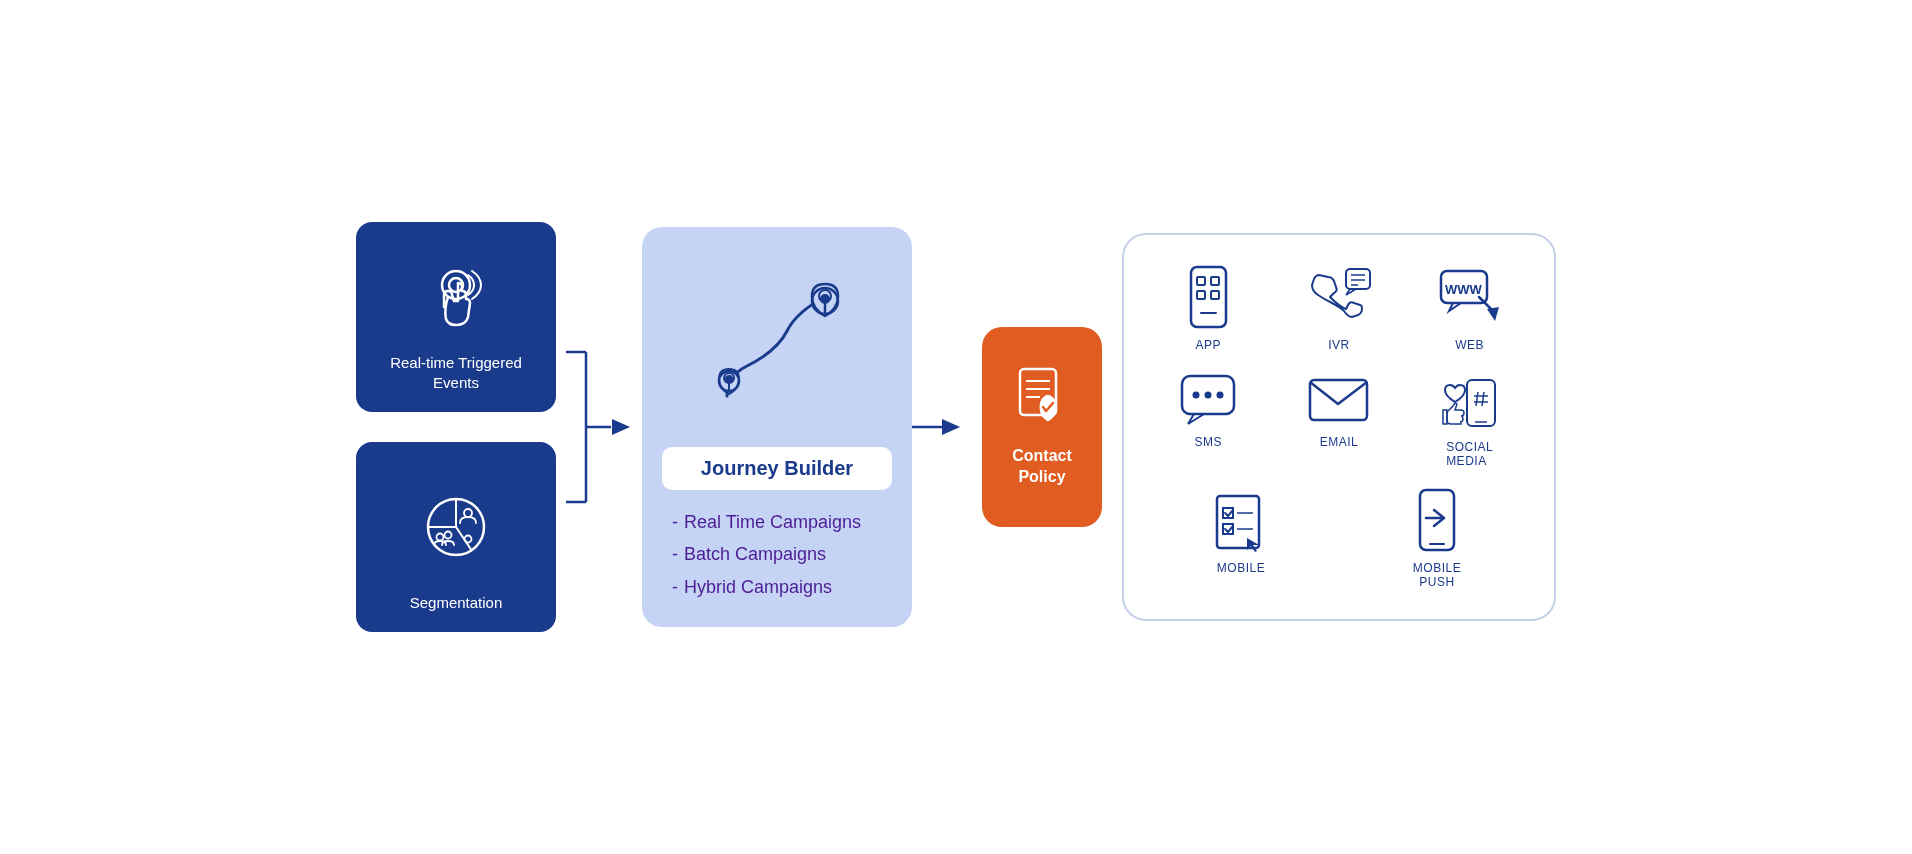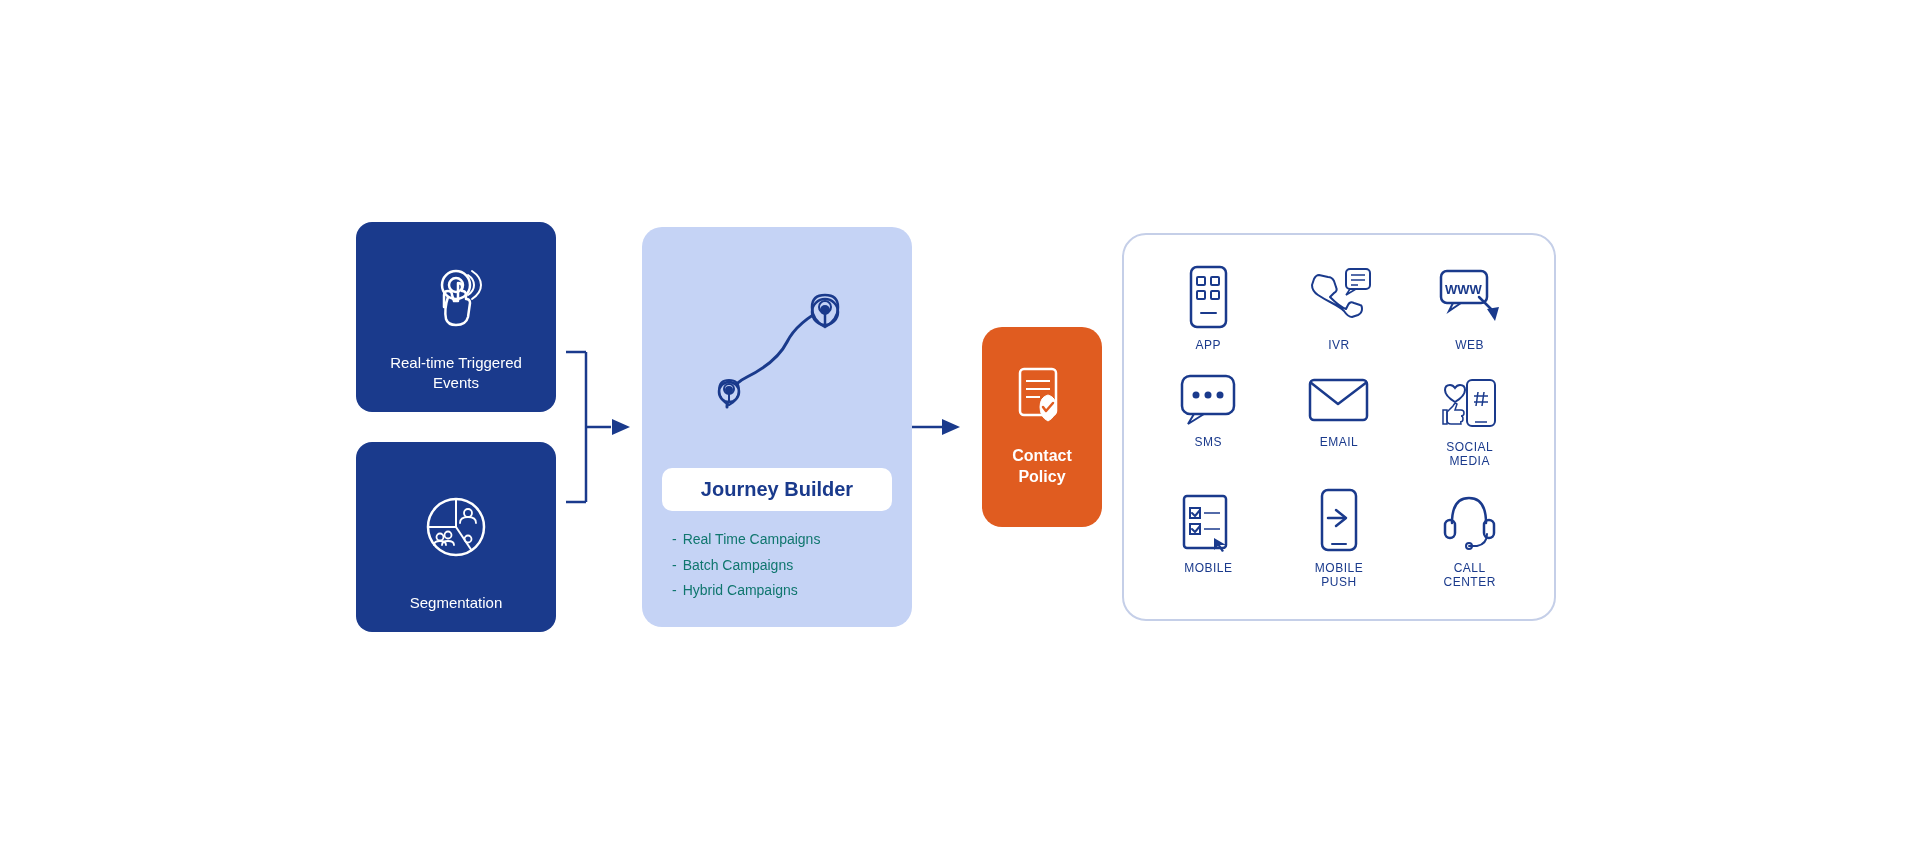--- a/index.html
+++ b/index.html
@@ -82,22 +82,22 @@
       text-align: center;
       width: 100%;
     }
     .journey-list {
       list-style: none;
       padding: 0;
       width: 100%;
       padding-left: 10px;
     }
     .journey-list li {
-      color: #0f766e;
-      font-size: 14px;
+      color: #4c1d95;
+      font-size: 18px;
       line-height: 1.8;
       display: flex;
       align-items: flex-start;
       gap: 6px;
     }
     .journey-list li::before {
       content: '-';
       flex-shrink: 0;
     }
 
@@ -357,21 +357,21 @@
 
             <path d="M6 38 L6 52 L10 52 L10 38 Z" stroke="#1a3a8c" stroke-width="1.5" fill="none"></path>
             <path d="M10 40 Q14 36 16 34 Q18 30 20 32 L18 38 L24 38 Q27 38 27 41 Q27 44 24 44 Q26 44 26 47 Q26 50 23 50 Q24 50 24 52 L14 52 Q10 52 10 48 Z" stroke="#1a3a8c" stroke-width="1.5" fill="none"></path>
 
             <line x1="37" y1="24" x2="51" y2="24" stroke="#1a3a8c" stroke-width="1.5"></line>
             <line x1="37" y1="30" x2="51" y2="30" stroke="#1a3a8c" stroke-width="1.5"></line>
             <line x1="41" y1="20" x2="39" y2="34" stroke="#1a3a8c" stroke-width="1.5"></line>
             <line x1="47" y1="20" x2="45" y2="34" stroke="#1a3a8c" stroke-width="1.5"></line>
           </svg>
         </div>
-        <div class="ch-label" style="white-space:pre-line;text-align:center;">SOCIAL
+        <div class="ch-label" style="white-space:pre-line;text-align:left;">SOCIAL
 MEDIA</div>
       </div>
     </div>
 
     <div class="channels-row">
       <div class="channel-item">
         <div class="channel-icon">
           <svg width="60" height="65" viewBox="0 0 60 65" fill="none" xmlns="http://www.w3.org/2000/svg">
 
             <rect x="6" y="8" width="42" height="52" rx="3" stroke="#1a3a8c" stroke-width="2.5" fill="none"></rect>
@@ -395,33 +395,16 @@
             <rect x="8" y="2" width="34" height="60" rx="6" stroke="#1a3a8c" stroke-width="2.5" fill="none"></rect>
             <line x1="18" y1="56" x2="32" y2="56" stroke="#1a3a8c" stroke-width="2" stroke-linecap="round"></line>
 
             <line x1="14" y1="30" x2="30" y2="30" stroke="#1a3a8c" stroke-width="2.5" stroke-linecap="round"></line>
             <polyline points="22,22 32,30 22,38" stroke="#1a3a8c" stroke-width="2.5" fill="none" stroke-linecap="round" stroke-linejoin="round"></polyline>
           </svg>
         </div>
         <div class="ch-label" style="white-space:pre-line;text-align:center;">MOBILE
 PUSH</div>
       </div>
-      <div class="channel-item">
-        <div class="channel-icon">
-          <svg width="65" height="65" viewBox="0 0 65 65" fill="none" xmlns="http://www.w3.org/2000/svg">
-
-            <path d="M15 35 Q15 10 32 10 Q49 10 49 35" stroke="#1a3a8c" stroke-width="2.5" fill="none" stroke-linecap="round"></path>
-
-            <rect x="8" y="32" width="10" height="18" rx="5" stroke="#1a3a8c" stroke-width="2.5" fill="none"></rect>
-
-            <rect x="47" y="32" width="10" height="18" rx="5" stroke="#1a3a8c" stroke-width="2.5" fill="none"></rect>
-
-            <path d="M50 46 Q50 56 40 58 L32 58" stroke="#1a3a8c" stroke-width="2" fill="none" stroke-linecap="round"></path>
-            <circle cx="32" cy="58" r="3" stroke="#1a3a8c" stroke-width="2" fill="none"></circle>
-          </svg>
-        </div>
-        <div class="ch-label" style="white-space:pre-line;text-align:center;">CALL
-CENTER</div>
-      </div>
     </div>
   </div>
 
 </div>
 
 </body></html>

